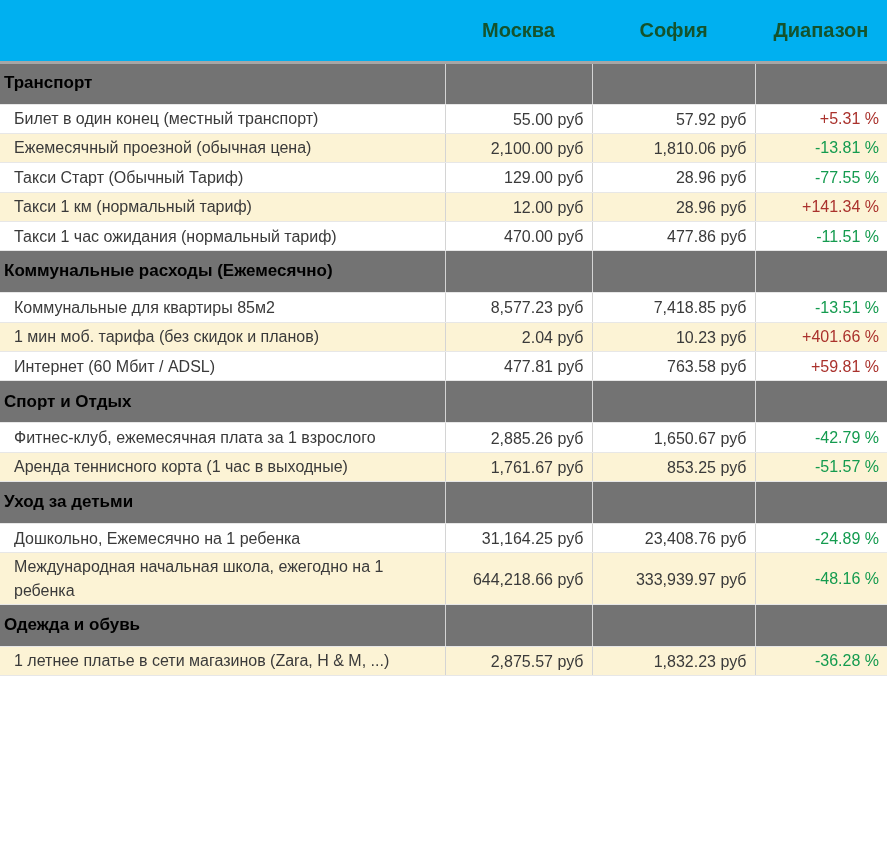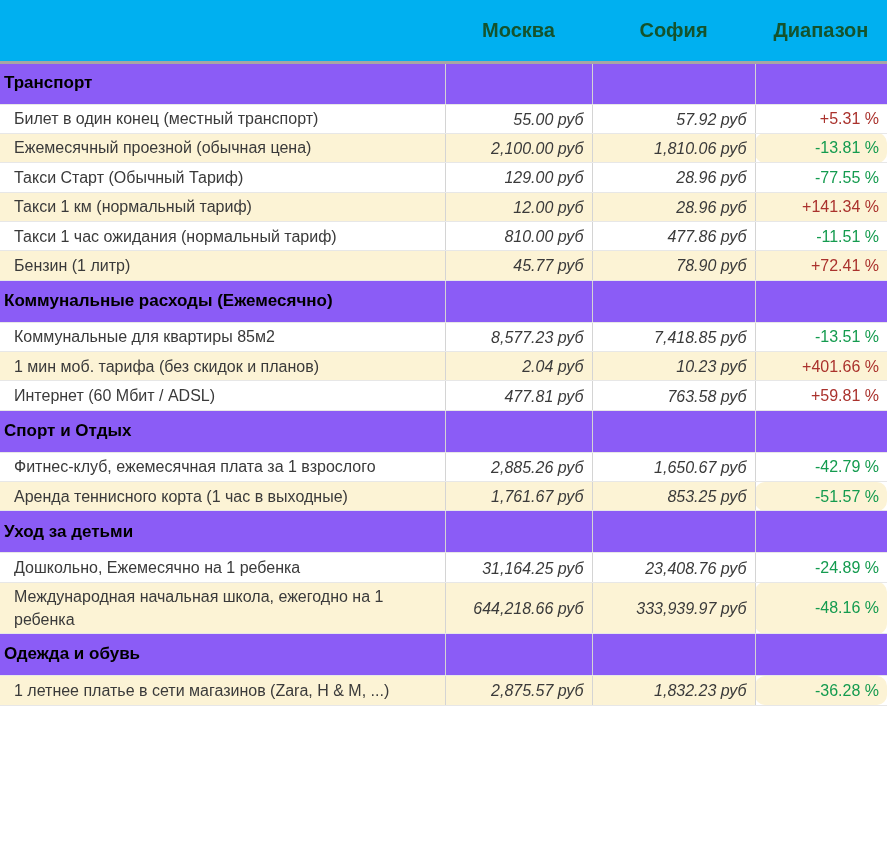--- a/index.html
+++ b/index.html
@@ -47,28 +47,27 @@
     text-align: left;
     padding: 2px 18px 2px 14px;
   }
   td.num { text-align: right; }
   td.num .val {
     display: inline-block;
     max-width: 115px;
     overflow-wrap: anywhere;
     text-align: right;
     vertical-align: middle;
-    font-style: italic;
   }
   td.range { text-align: right; white-space: nowrap; }
   td.range.pos { color: var(--pos); margin-top: 12px; }
-  td.range.neg { color: var(--neg); border-radius: 10px; }
+  td.range.neg { color: var(--neg); }
   tr.data-row td { height: 25px; }
   tr.stripe td { background: var(--stripe); }
-  tr.section-row td { height: 42px; background: #8b5cf6; }
+  tr.section-row td { height: 42px; background: #737373; }
   td.section-title {
     font-weight: bold;
     color: #000;
     font-size: 17px;
     padding-left: 4px;
   }
 </style>
 </head>
 <body>
 
@@ -113,29 +112,23 @@
         <td class="range neg">-77.55 %</td>
       </tr>
       <tr class="data-row stripe">
         <td class="label">Такси 1 км (нормальный тариф)</td>
         <td class="num"><span class="val">12.00 руб</span></td>
         <td class="num"><span class="val">28.96 руб</span></td>
         <td class="range pos">+141.34 %</td>
       </tr>
       <tr class="data-row">
         <td class="label">Такси 1 час ожидания (нормальный тариф)</td>
-        <td class="num"><span class="val">810.00 руб</span></td>
+        <td class="num"><span class="val">470.00 руб</span></td>
         <td class="num"><span class="val">477.86 руб</span></td>
         <td class="range neg">-11.51 %</td>
-      </tr>
-      <tr class="data-row stripe">
-        <td class="label">Бензин (1 литр)</td>
-        <td class="num"><span class="val">45.77 руб</span></td>
-        <td class="num"><span class="val">78.90 руб</span></td>
-        <td class="range pos">+72.41 %</td>
       </tr>
       <tr class="section-row">
         <td class="section-title">Коммунальные расходы (Ежемесячно)</td>
         <td></td>
         <td></td>
         <td></td>
       </tr>
       <tr class="data-row">
         <td class="label">Коммунальные для квартиры 85м2</td>
         <td class="num"><span class="val">8,577.23 руб</span></td>

